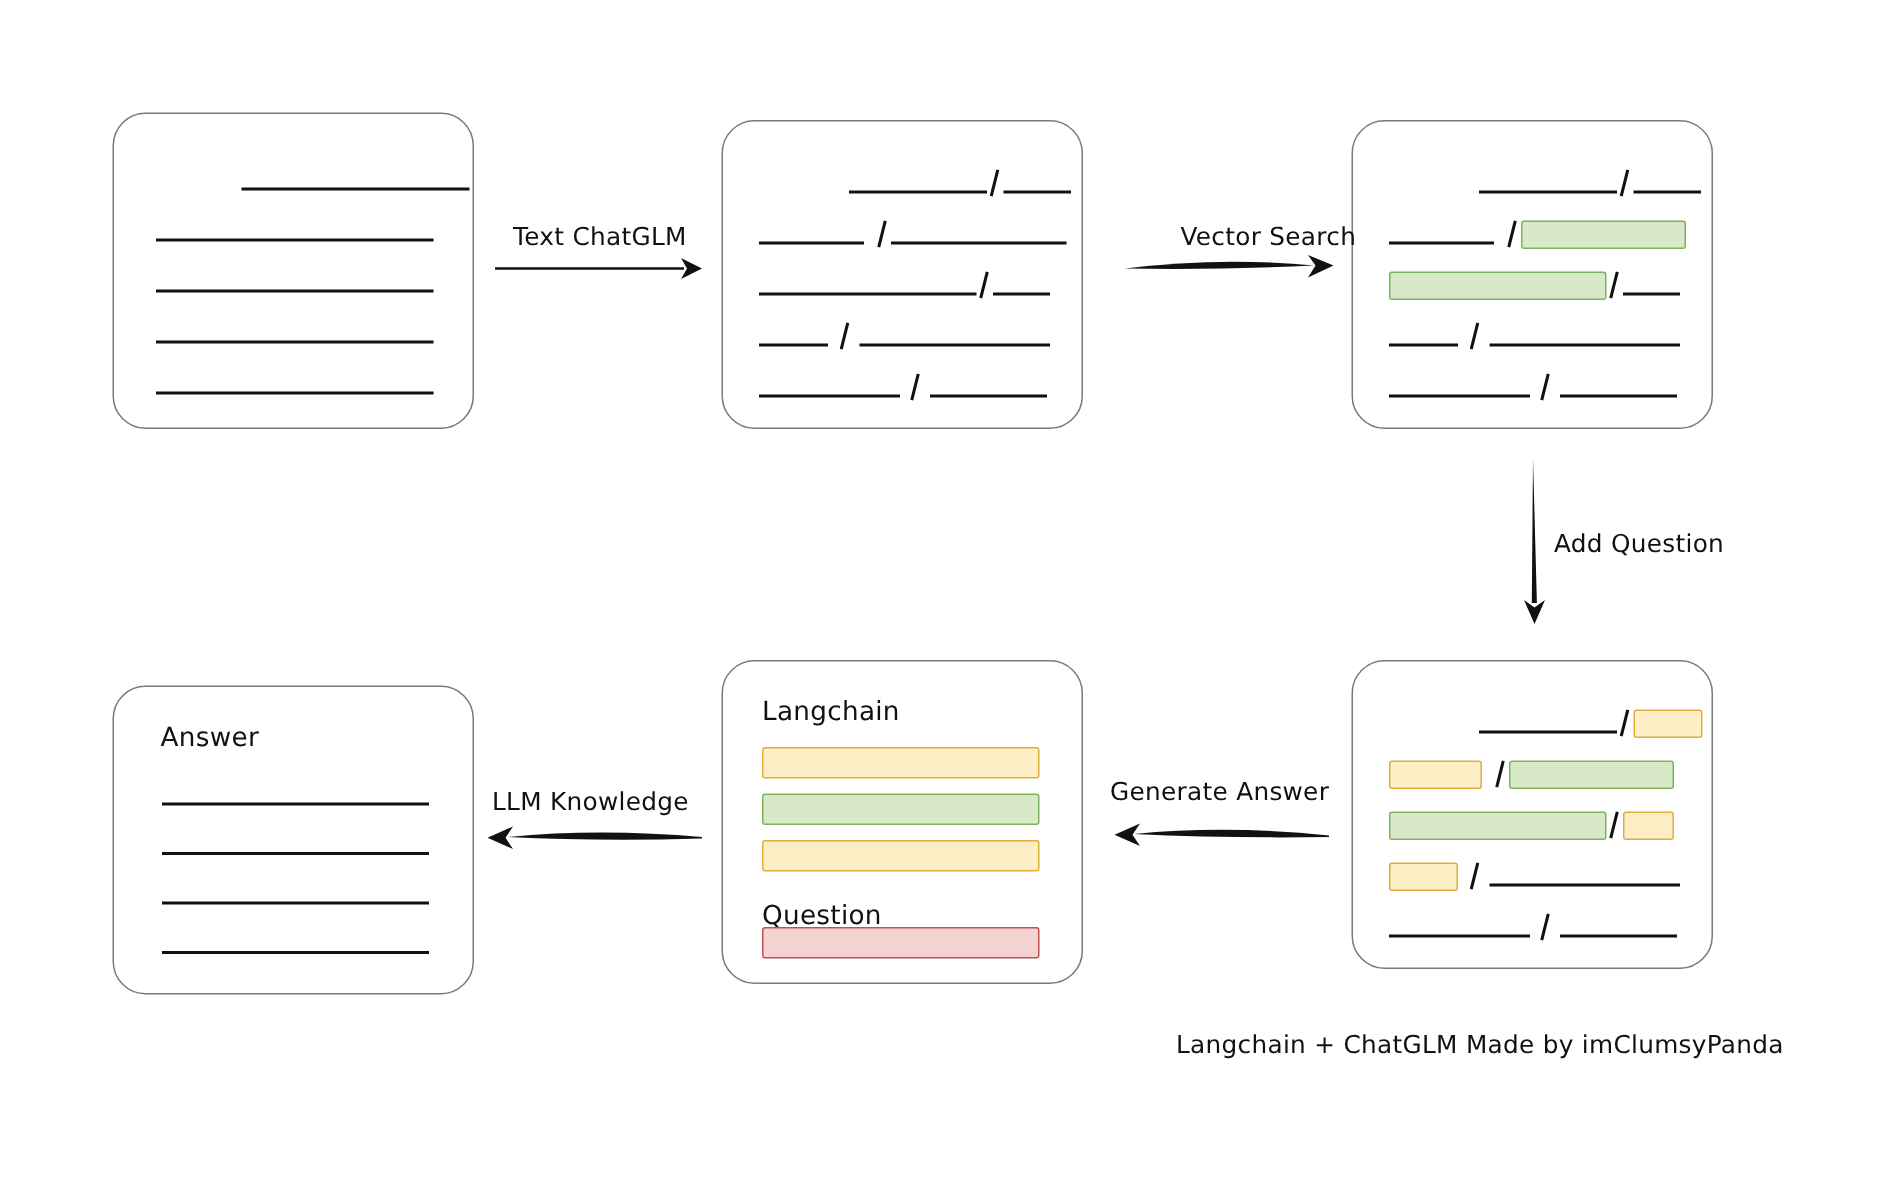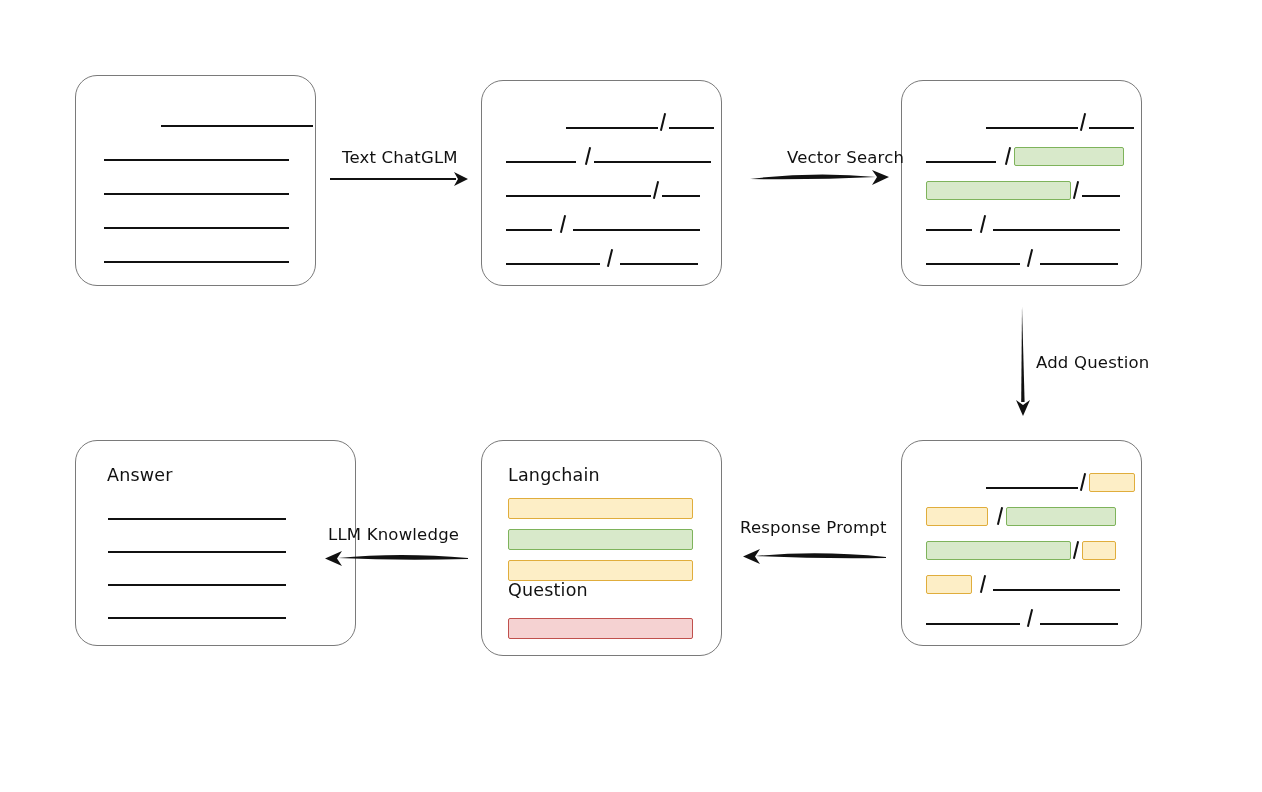--- a/index.html
+++ b/index.html
@@ -204,27 +204,27 @@
       </div>
   </div>
 
   <div class="card" style="left:481px;top:440px;width:241px;height:216px;">
     <div class="card-title" style="left:26px;top:24px;">Langchain</div>
     <div id="knowledge-bars" style="position:absolute;left:0;top:0;width:100%;height:100%;">
         <div class="bar yellow" style="left: 26px; top: 57px; width: 185px;"></div>
         <div class="bar green" style="left: 26px; top: 88px; width: 185px;"></div>
         <div class="bar yellow" style="left: 26px; top: 119px; width: 185px;"></div>
       </div>
-    <div class="card-title" style="left:26px;top:139px;">Question</div>
+    <div class="card-title" style="left:26px;top:160px;">Question</div>
     <div id="question-bars" style="position:absolute;left:0;top:0;width:100%;height:100%;">
         <div class="bar red" style="left: 26px; top: 177px; width: 185px;"></div>
       </div>
   </div>
 
-  <div class="card" style="left:75px;top:440px;width:281px;height:206px;">
+  <div class="card" style="left:75px;top:457px;width:241px;height:206px;">
     <div class="card-title" style="left:31px;top:24px;">Answer</div>
     <div id="answer-lines" style="position:absolute;left:0;top:0;width:100%;height:100%;">
         <div class="pline" style="left: 32px; top: 77px; width: 178px;"></div>
         <div class="pline" style="left: 32px; top: 110px; width: 178px;"></div>
         <div class="pline" style="left: 32px; top: 143px; width: 178px;"></div>
         <div class="pline" style="left: 32px; top: 176px; width: 178px;"></div>
       </div>
   </div>
 
   <div class="arrow-label" style="left:342px;top:148px;">Text ChatGLM</div>
@@ -238,26 +238,27 @@
     <path d="M2 13 Q 66 5 128 11 Q 66 14 2 13 Z" fill="#111"></path>
     <path d="M124 4 L141 11 L124 19 L129 11 Z" fill="none" stroke="#111" stroke-width="1.6"></path>
   </svg>
 
   <div class="arrow-label" style="left:1036px;top:353px;">Add Question</div>
   <svg class="arrow" style="left:1013px;top:306px;" width="24" height="112" viewBox="0 0 24 112">
     <path d="M9 0 L11.6 96 L8.2 96 Z" fill="#111"></path>
     <path d="M3 94 L10 110 L17 94 L10 99 Z" fill="none" stroke="#111" stroke-width="1.6"></path>
   </svg>
 
-  <div class="arrow-label" style="left:740px;top:518px;">Response Prompt</div>
+  <div class="arrow-label" style="left:740px;top:518px;">Generate Answer</div>
   <svg class="arrow" style="left:738px;top:546px;" width="150" height="24" viewBox="0 0 150 24">
     <path d="M148 11 Q 80 4 18 10 Q 80 13 148 12 Z" fill="#111"></path>
     <path d="M22 3 L5 10.5 L22 18 L17 10.5 Z" fill="none" stroke="#111" stroke-width="1.6"></path>
   </svg>
 
   <div class="arrow-label" style="left:328px;top:525px;">LLM Knowledge</div>
   <svg class="arrow" style="left:320px;top:548px;" width="150" height="24" viewBox="0 0 150 24">
     <path d="M148 10 Q 80 4 18 10 Q 80 13 148 11 Z" fill="#111"></path>
     <path d="M22 3 L5 10.5 L22 18 L17 10.5 Z" fill="none" stroke="#111" stroke-width="1.6"></path>
   </svg>
 
+  <div class="credit" style="left:784px;top:687px;">Langchain + ChatGLM Made by imClumsyPanda</div>
 
 </div>
 
 </body></html>

